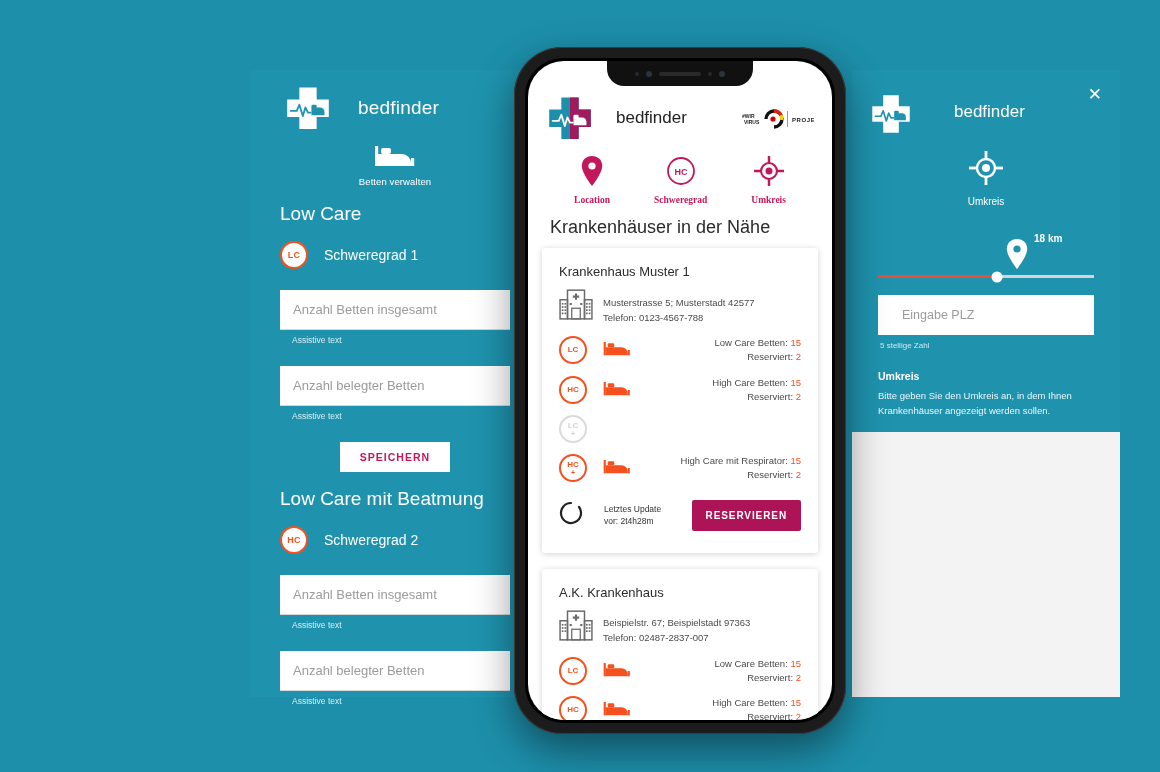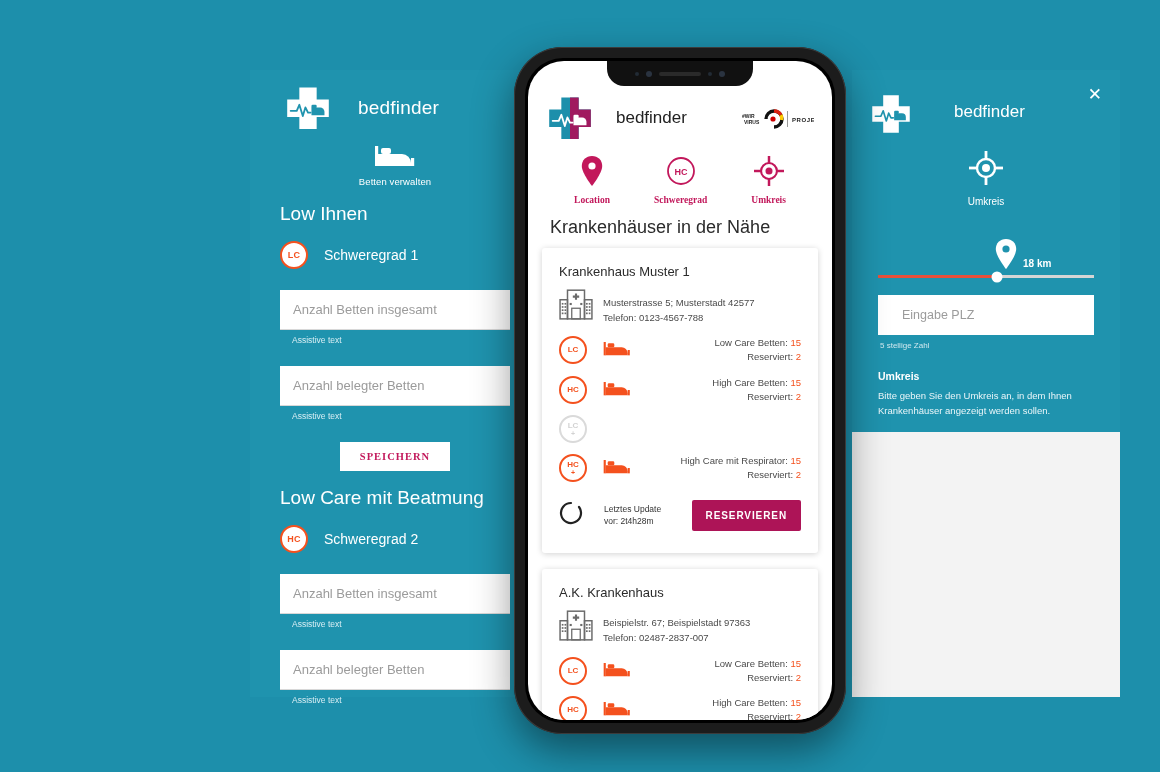--- a/index.html
+++ b/index.html
@@ -38,21 +38,21 @@
     margin-top: 21px; background: #fff; height: 40px;
     display: flex; align-items: center; padding: 0 13px;
     font-size: 13px; color: #9b9b9b;
     border-bottom: 1px solid #d8d8d8;
   }
   .lp-assist { color: #d8eef4; font-size: 8.5px; margin-top: 5px; margin-left: 12px; }
   .lp-save-wrap { text-align: center; margin-top: 21px; }
   .lp-save {
     background: #fff; color: #c2185b; border: none;
     font-size: 10.5px; font-weight: 700; letter-spacing: 1px;
-    padding: 9px 20px; cursor: pointer; font-family: Liberation Serif, serif;
+    padding: 9px 20px; cursor: pointer;
   }
 
   
   .right-panel {
     position: absolute; left: 852px; top: 70px;
     width: 268px; height: 627px;
     background: #f3f3f3; overflow: hidden;
   }
   .rp-card {
     background: #fff; margin: 10px 10px 0 10px;
@@ -87,21 +87,21 @@
   .rp-head { display: flex; align-items: flex-start; padding-top: 22px; position: relative; }
   .rp-logo { width: 50px; height: 47px; margin-left: -12px; }
   .rp-title { color: #fff; font-size: 17px; margin: 10px 0 0 38px; }
   .rp-close {
     position: absolute; right: -8px; top: 16px; color: #fff;
     font-size: 17px; line-height: 1; cursor: pointer; font-weight: 300;
   }
   .rp-umkreis-icon { text-align: center; margin-top: 12px; }
   .rp-umkreis-label { color: #fff; font-size: 10px; text-align: center; margin-top: 7px; }
   .slider-wrap { margin-top: 32px; position: relative; height: 44px; }
-  .slider-pin { position: absolute; left: 117px; top: 0; display: flex; align-items: flex-end; }
+  .slider-pin { position: absolute; left: 128px; top: 0; display: flex; align-items: flex-start; }
   .slider-km { color: #fff; font-size: 10px; font-weight: 700; margin-left: 6px; margin-top: -6px; }
   .slider-track {
     position: absolute; left: 0; right: 0; top: 36px; height: 3px; background: #d5d5d5;
   }
   .slider-fill { position: absolute; left: 0; top: 0; width: 55%; height: 3px; background: #e8503a; }
   .slider-thumb {
     position: absolute; left: 55%; top: 50%; transform: translate(-50%,-50%);
     width: 11px; height: 11px; border-radius: 50%; background: #fff;
   }
   .rp-input {
@@ -196,21 +196,21 @@
   <div class="lp-bedicon">
     <svg width="42" height="26" viewBox="0 0 42 26">
       <rect x="1" y="4" width="3.2" height="20" fill="#fff"></rect>
       <path d="M4 12h24a9 9 0 0 1 9 9v3H4z" fill="#fff"></path>
       <rect x="37" y="16" width="3.2" height="8" fill="#fff"></rect>
       <rect x="7" y="6" width="10" height="6" rx="2" fill="#fff"></rect>
     </svg>
     <div class="lp-bedlabel">Betten verwalten</div>
   </div>
 
-  <div class="lp-h2">Low Ihnen</div>
+  <div class="lp-h2">Low Care</div>
   <div class="sev-row">
     <span class="sev-badge">LC</span>
     <span class="sev-label">Schweregrad 1</span>
   </div>
   <div class="lp-field">Anzahl Betten insgesamt</div>
   <div class="lp-assist">Assistive text</div>
   <div class="lp-field">Anzahl belegter Betten</div>
   <div class="lp-assist">Assistive text</div>
   <div class="lp-save-wrap">
     <button class="lp-save">SPEICHERN</button>

